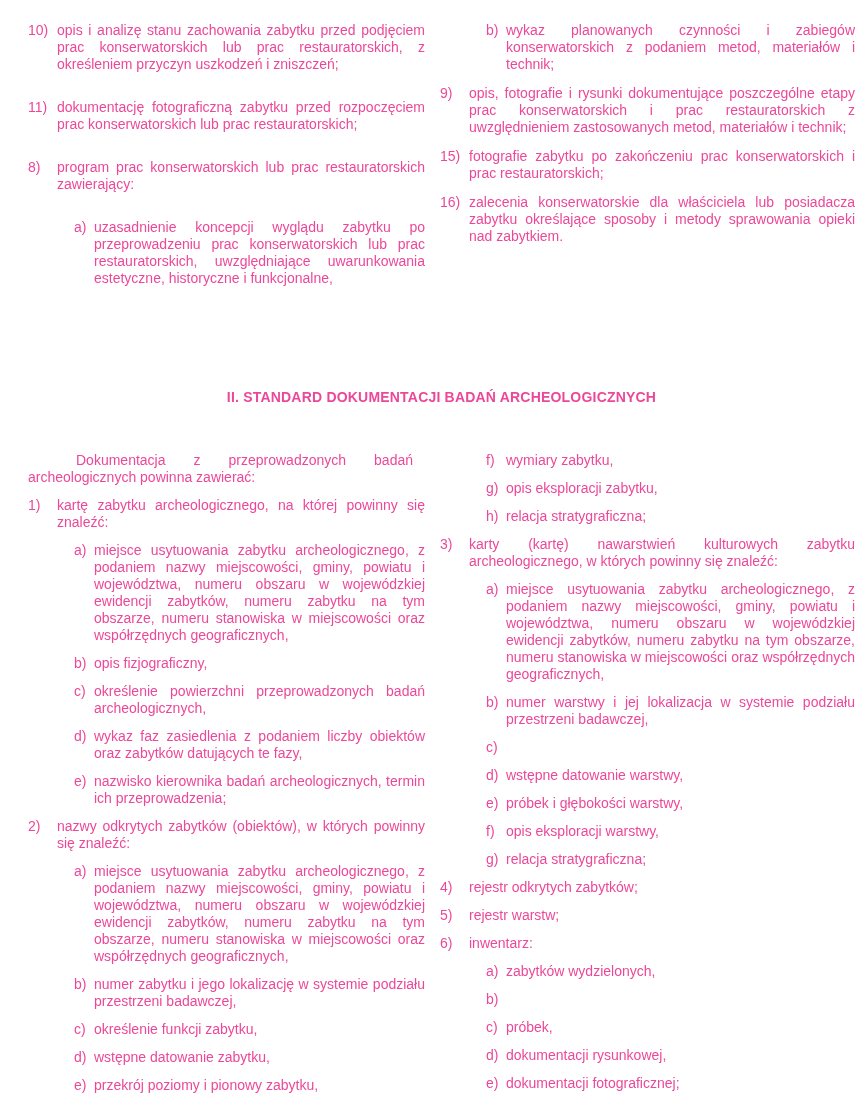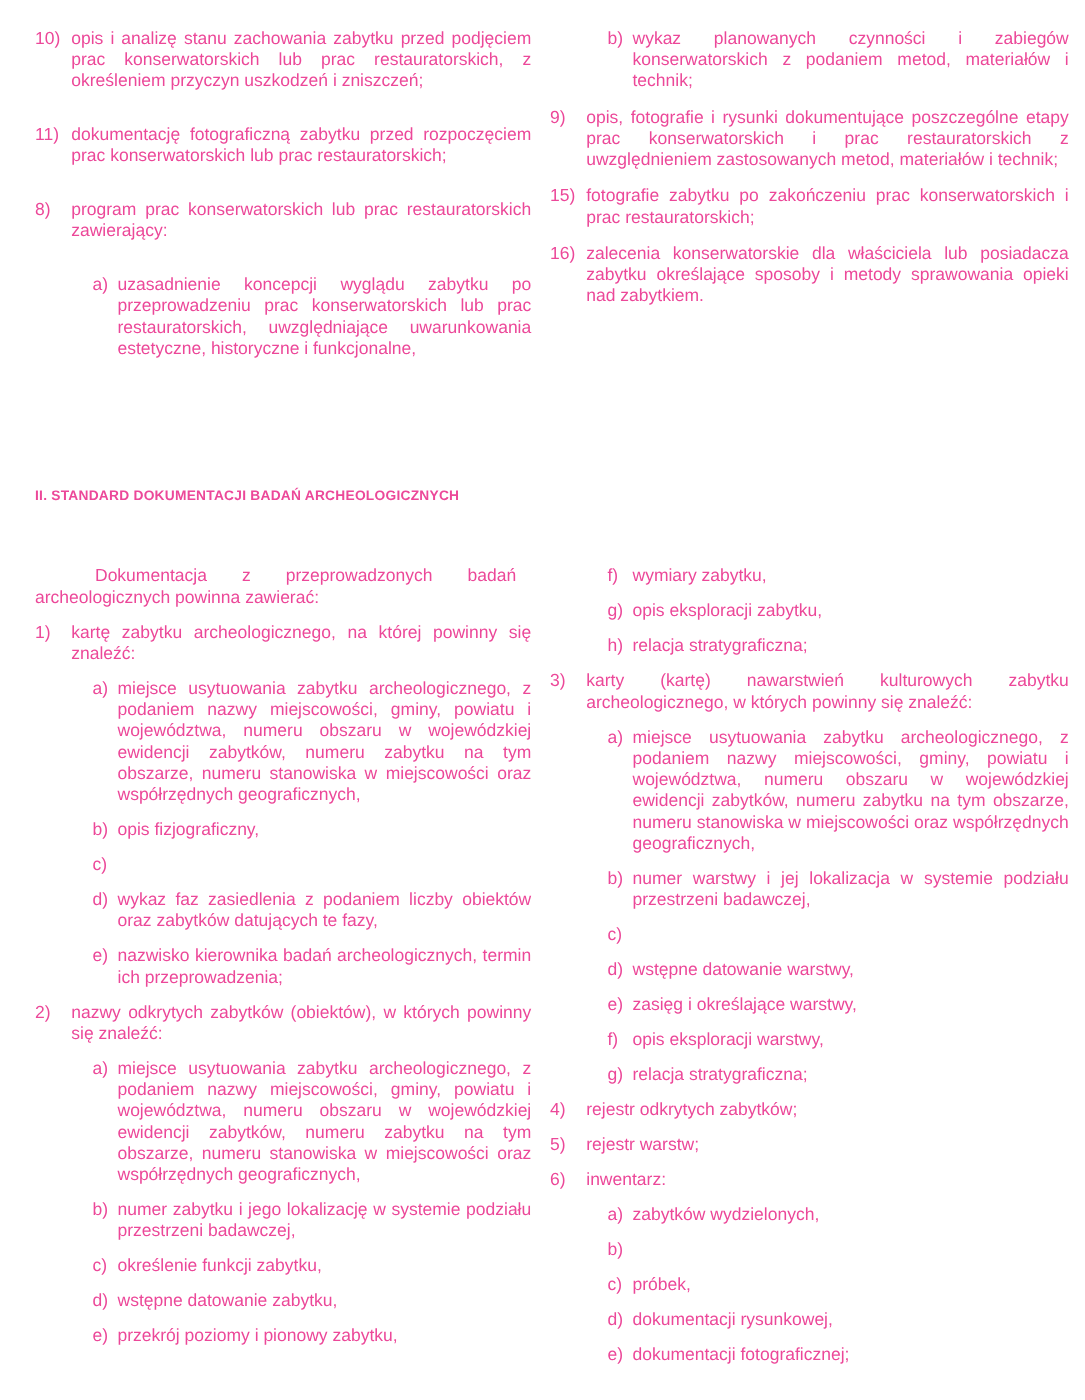--- a/index.html
+++ b/index.html
@@ -13,21 +13,21 @@
   .cols{display:grid;grid-template-columns:397px 1fr;column-gap:15px;align-items:start;}
   .item{display:flex;margin-bottom:11px;}
   .item .num{flex:0 0 auto;min-width:24px;margin-right:5px;white-space:pre;}
   .item.lvl2{padding-left:46px;}
   .item.lvl2 .num{min-width:15px;}
   .item .txt{flex:1 1 auto;text-align:justify;}
   .col-loose .item{margin-bottom:26px;}
   .col-loose .item.lvl2{margin-bottom:14px;}
   .col-medium .item{margin-bottom:12px;}
   .section-heading{
-    text-align:left;font-weight:bold;font-size:11px;
+    text-align:center;font-weight:bold;font-size:14px;
     letter-spacing:0.2px;margin:88px 0 46px 0;
   }
   .intro{margin:0 12px 11px 0;text-indent:48px;text-align:justify;}
 </style>
 </head>
 <body>
 
 <div class="page">
 
   <div class="cols">
@@ -82,20 +82,21 @@
           <div class="item lvl2">
             <span class="num">a)</span>
             <span class="txt">miejsce usytuowania zabytku archeologicznego, z podaniem nazwy miejscowości, gminy, powiatu i województwa, numeru obszaru w wojewódzkiej ewidencji zabytków, numeru zabytku na tym obszarze, numeru stanowiska w miejscowości oraz współrzędnych geograficznych,</span>
           </div>
           <div class="item lvl2">
             <span class="num">b)</span>
             <span class="txt">opis fizjograficzny,</span>
           </div>
           <div class="item lvl2">
             <span class="num">c)</span>
+            <span class="txt">określenie powierzchni przeprowadzonych badań archeologicznych,</span>
           </div>
           <div class="item lvl2">
             <span class="num">d)</span>
             <span class="txt">wykaz faz zasiedlenia z podaniem liczby obiektów oraz zabytków datujących te fazy,</span>
           </div>
           <div class="item lvl2">
             <span class="num">e)</span>
             <span class="txt">nazwisko kierownika badań archeologicznych, termin ich przeprowadzenia;</span>
           </div>
           <div class="item lvl1">
@@ -151,21 +152,21 @@
         </div>
         <div class="item lvl2">
           <span class="num">c)</span>
         </div>
         <div class="item lvl2">
           <span class="num">d)</span>
           <span class="txt">wstępne datowanie warstwy,</span>
         </div>
         <div class="item lvl2">
           <span class="num">e)</span>
-          <span class="txt">zasięg i określające warstwy,</span>
+          <span class="txt">próbek i głębokości warstwy,</span>
         </div>
         <div class="item lvl2">
           <span class="num">f)</span>
           <span class="txt">opis eksploracji warstwy,</span>
         </div>
         <div class="item lvl2">
           <span class="num">g)</span>
           <span class="txt">relacja stratygraficzna;</span>
         </div>
         <div class="item lvl1">

